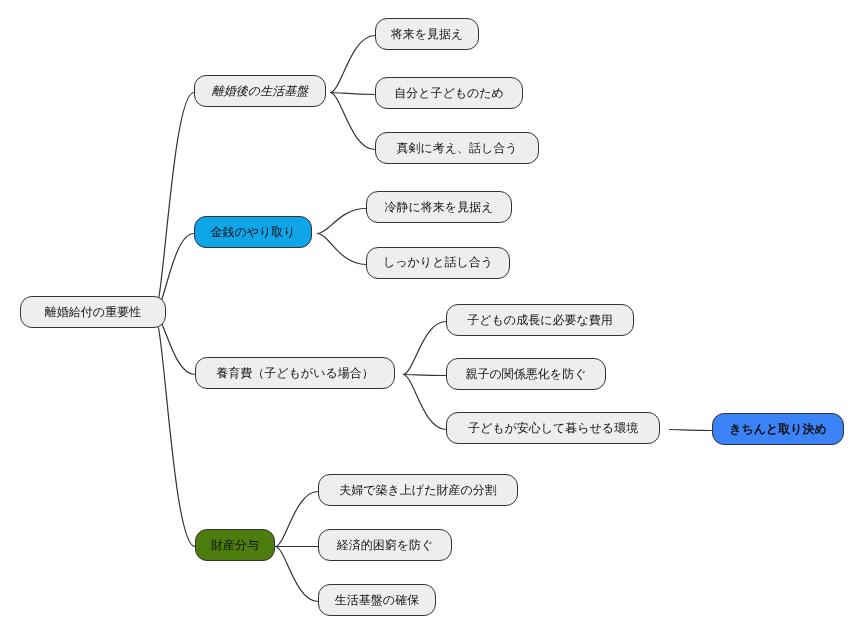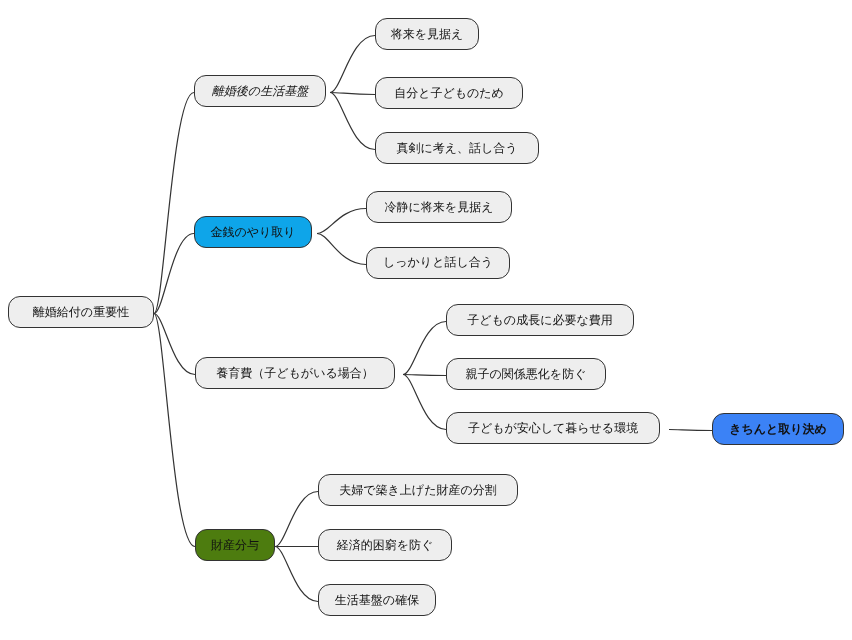--- a/index.html
+++ b/index.html
@@ -52,21 +52,21 @@
       <path d="M 154 313.5 C 164.25 313.5, 172.45 374.5, 195 374.5" fill="none" stroke="#333333" stroke-width="1.2"></path>
       <path d="M 403 374.5 C 413.75 374.5, 422.35 321.5, 446 321.5" fill="none" stroke="#333333" stroke-width="1.2"></path>
       <path d="M 403 374.5 C 413.75 374.5, 422.35 375.5, 446 375.5" fill="none" stroke="#333333" stroke-width="1.2"></path>
       <path d="M 403 374.5 C 413.75 374.5, 422.35 429.5, 446 429.5" fill="none" stroke="#333333" stroke-width="1.2"></path>
       <path d="M 669 429.5 C 679.75 429.5, 688.35 430.5, 712 430.5" fill="none" stroke="#333333" stroke-width="1.2"></path>
       <path d="M 154 313.5 C 164.25 313.5, 172.45 546.5, 195 546.5" fill="none" stroke="#333333" stroke-width="1.2"></path>
       <path d="M 275 546.5 C 285.75 546.5, 294.35 491.5, 318 491.5" fill="none" stroke="#333333" stroke-width="1.2"></path>
       <path d="M 275 546.5 C 285.75 546.5, 294.35 546.5, 318 546.5" fill="none" stroke="#333333" stroke-width="1.2"></path>
       <path d="M 275 546.5 C 285.75 546.5, 294.35 601.5, 318 601.5" fill="none" stroke="#333333" stroke-width="1.2"></path>
     </svg>
-<div class="mindmap-node" style="left: 8px; top: 296px; min-width: 146px; background: rgb(238, 238, 238); border-color: rgb(51, 51, 51); color: rgb(17, 17, 17);">離婚給付の重要性</div>
+<div class="mindmap-node" style="left: 20px; top: 296px; min-width: 146px; background: rgb(238, 238, 238); border-color: rgb(51, 51, 51); color: rgb(17, 17, 17);">離婚給付の重要性</div>
     <div class="mindmap-node" style="left: 194px; top: 75px; min-width: 132px; background: rgb(238, 238, 238); border-color: rgb(51, 51, 51); color: rgb(17, 17, 17); font-style: italic;">離婚後の生活基盤</div>
     <div class="mindmap-node" style="left: 375px; top: 18px; min-width: 104px; background: rgb(238, 238, 238); border-color: rgb(51, 51, 51); color: rgb(17, 17, 17);">将来を見据え</div>
     <div class="mindmap-node" style="left: 375px; top: 77px; min-width: 148px; background: rgb(238, 238, 238); border-color: rgb(51, 51, 51); color: rgb(17, 17, 17);">自分と子どものため</div>
     <div class="mindmap-node" style="left: 375px; top: 132px; min-width: 164px; background: rgb(238, 238, 238); border-color: rgb(51, 51, 51); color: rgb(17, 17, 17);">真剣に考え、話し合う</div>
     <div class="mindmap-node" style="left: 194px; top: 216px; min-width: 118px; background: #0ea5e9; border-color: rgb(51, 51, 51); color: rgb(17, 17, 17);">金銭のやり取り</div>
     <div class="mindmap-node" style="left: 366px; top: 191px; min-width: 146px; background: rgb(238, 238, 238); border-color: rgb(51, 51, 51); color: rgb(17, 17, 17);">冷静に将来を見据え</div>
     <div class="mindmap-node" style="left: 366px; top: 247px; min-width: 144px; background: rgb(238, 238, 238); border-color: rgb(51, 51, 51); color: rgb(17, 17, 17); font-family: Liberation Mono, monospace;">しっかりと話し合う</div>
     <div class="mindmap-node" style="left: 195px; top: 357px; min-width: 200px; background: rgb(238, 238, 238); border-color: rgb(51, 51, 51); color: rgb(17, 17, 17);">養育費（子どもがいる場合）</div>
     <div class="mindmap-node" style="left: 446px; top: 304px; min-width: 188px; background: rgb(238, 238, 238); border-color: rgb(51, 51, 51); color: rgb(17, 17, 17);">子どもの成長に必要な費用</div>
     <div class="mindmap-node" style="left: 446px; top: 358px; min-width: 160px; background: rgb(238, 238, 238); border-color: rgb(51, 51, 51); color: rgb(17, 17, 17);">親子の関係悪化を防ぐ</div>

